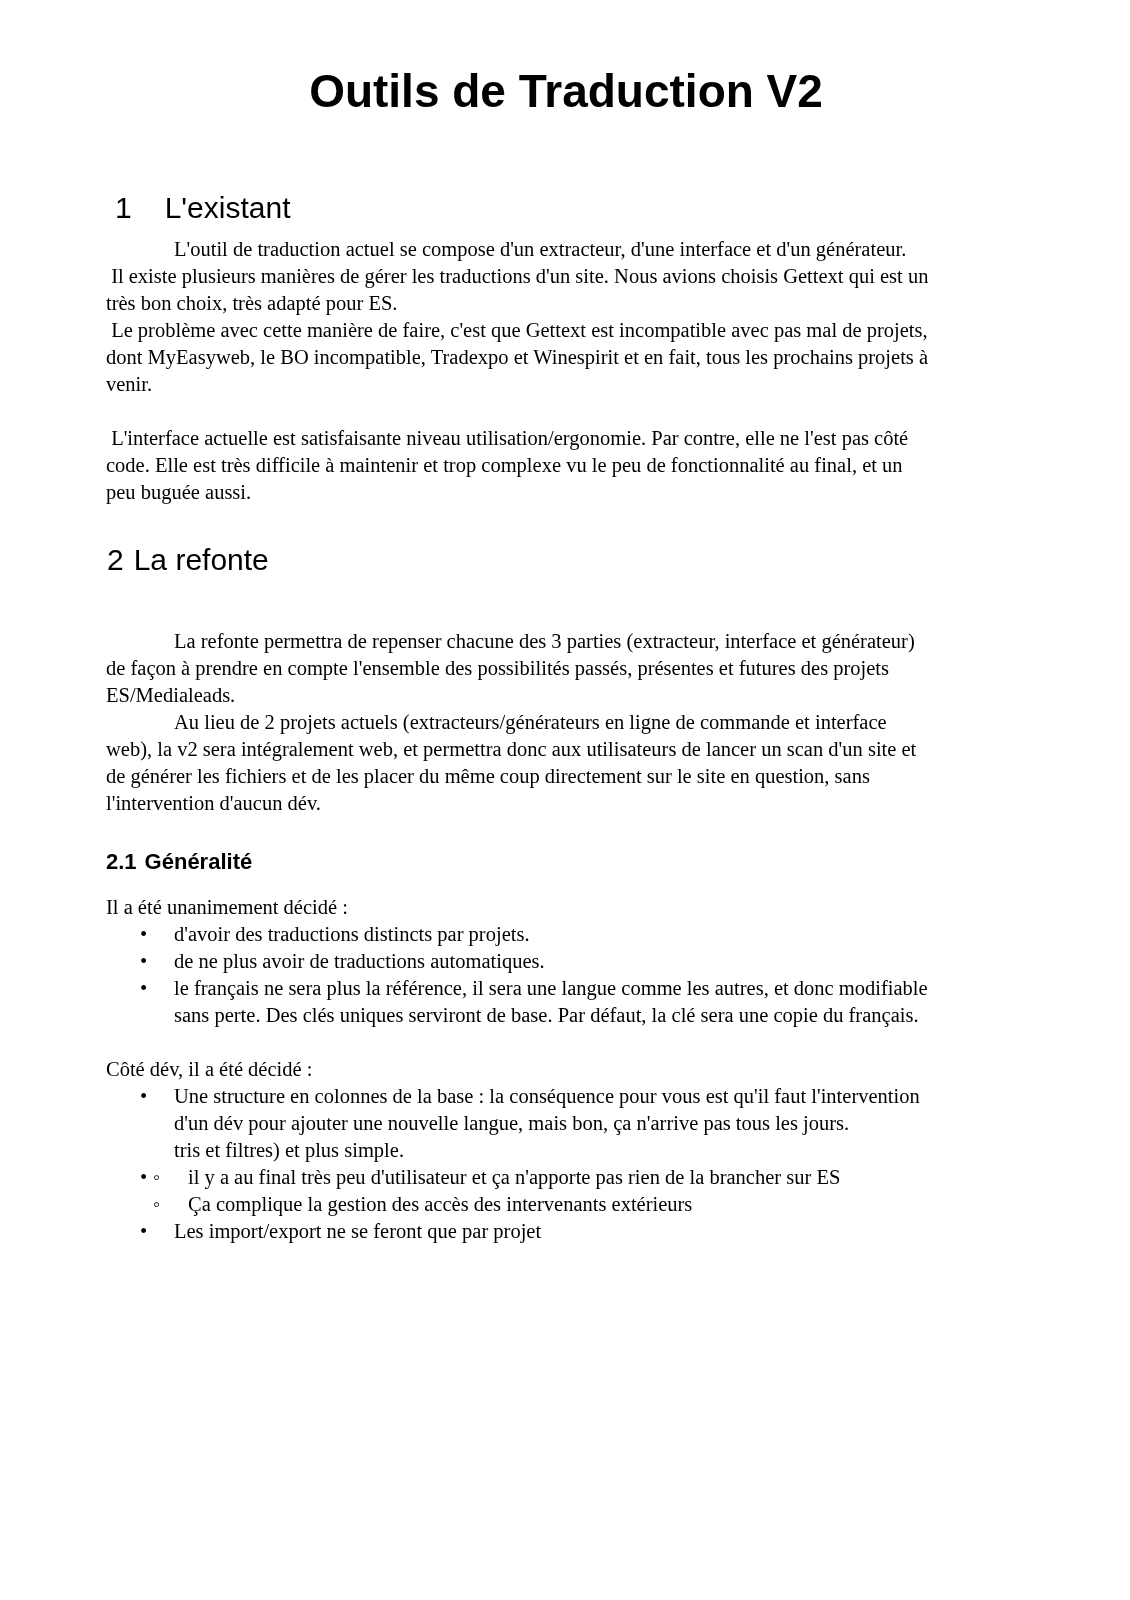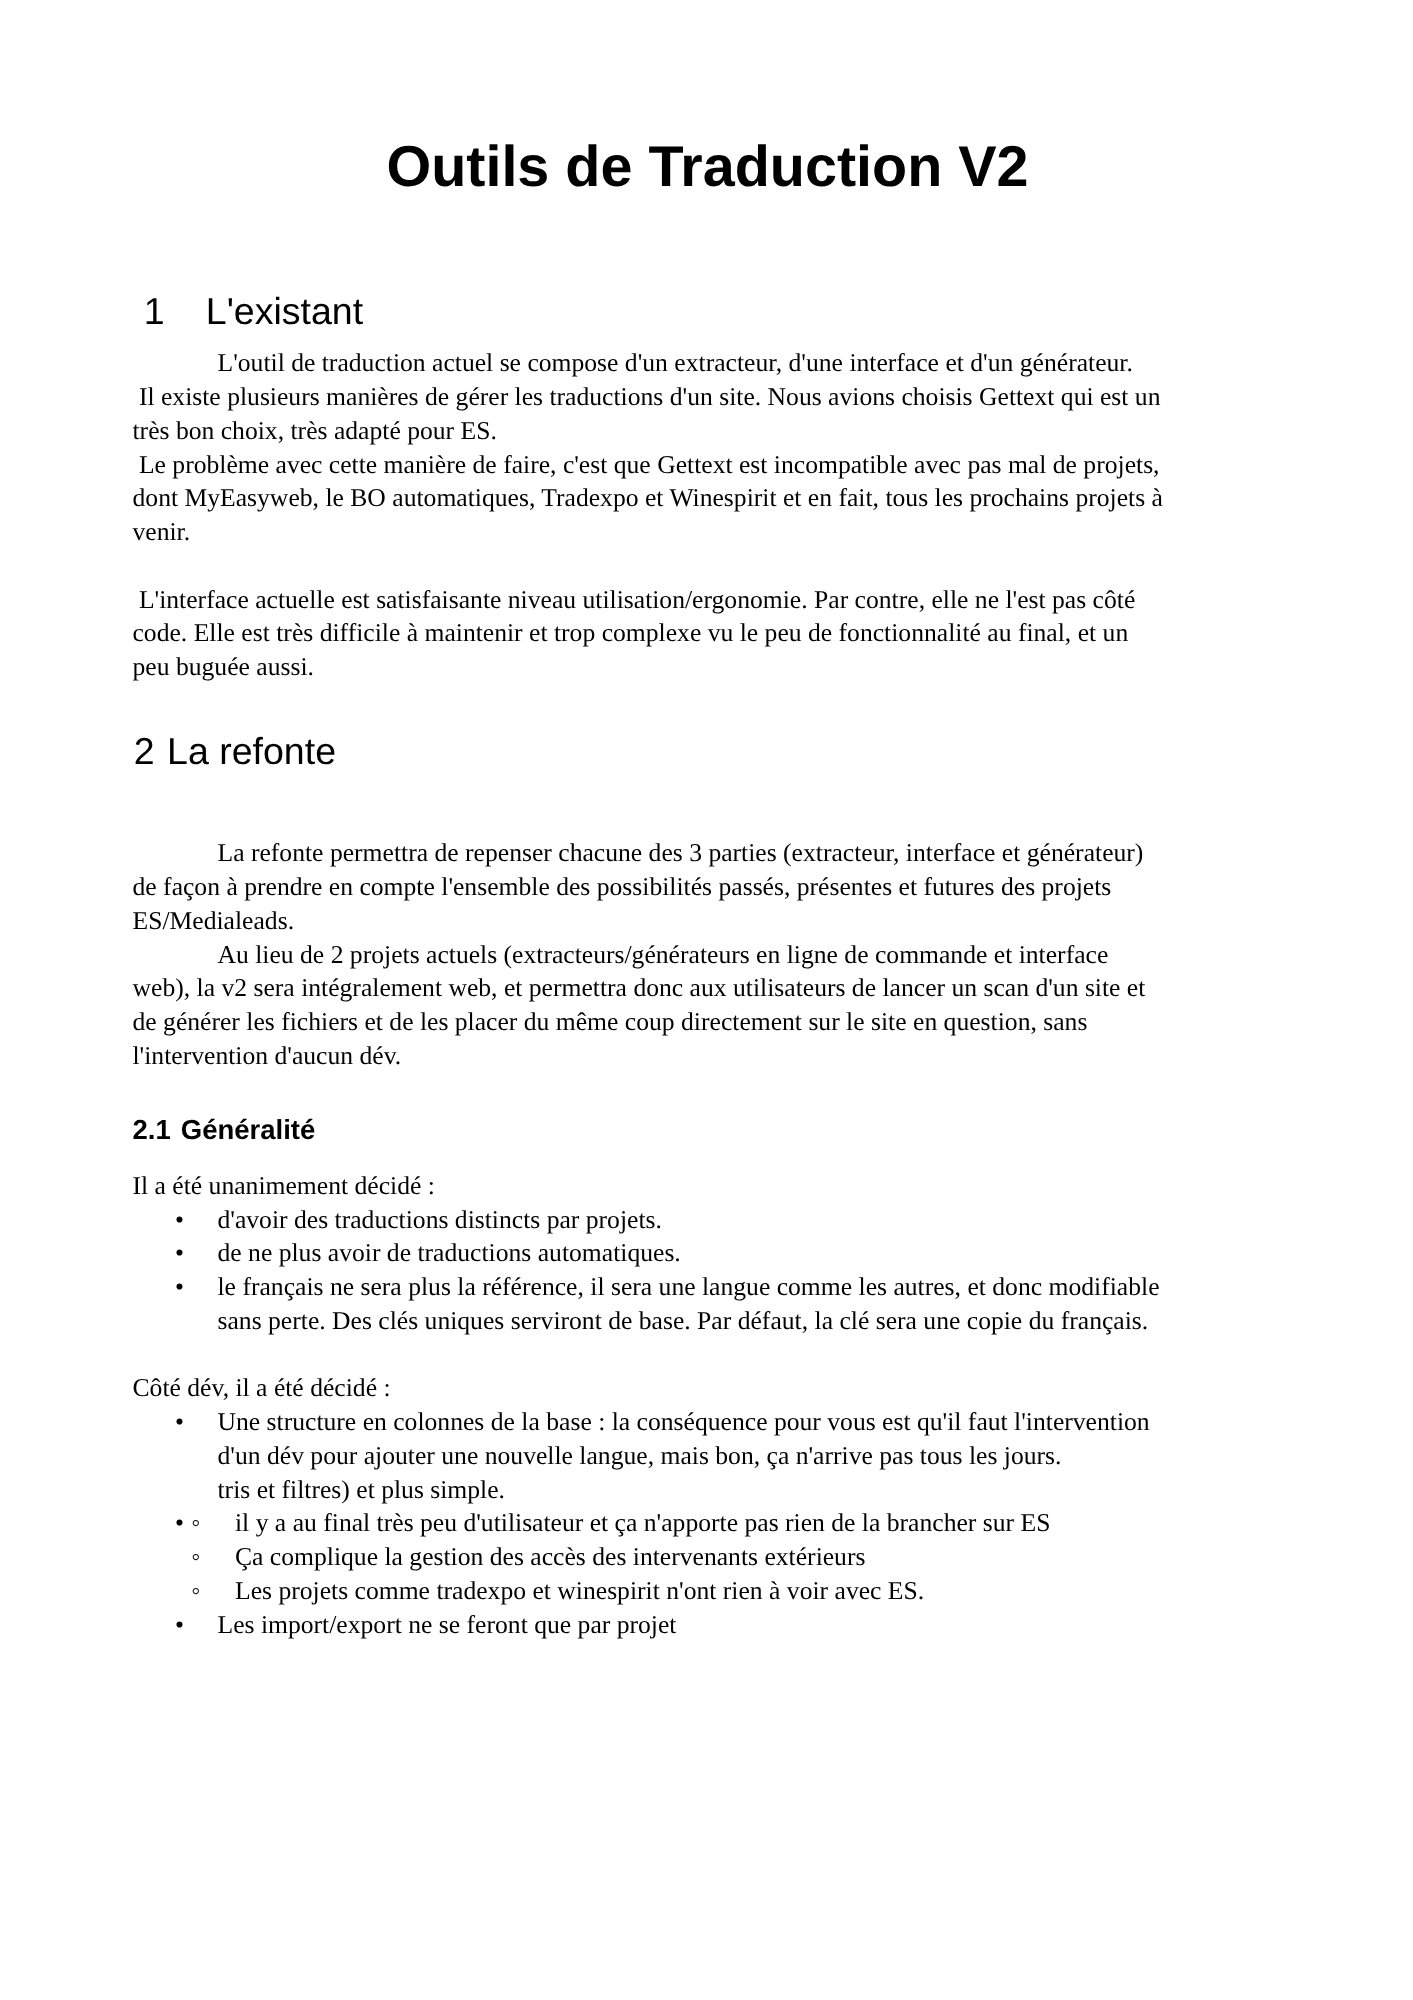--- a/index.html
+++ b/index.html
@@ -11,21 +11,21 @@
   .doc {
     width: 1130px; height: 1600px;
     padding: 0 104px 0 106px;
     font-family: "Liberation Serif", serif;
     font-size: 20.5px; line-height: 27px;
   }
   .title {
     font-family: "Liberation Sans", sans-serif;
     font-weight: bold; font-size: 46px; line-height: 54px;
     text-align: center;
-    margin-top: 106px;
+    margin-top: 64px;
   }
   .h1 {
     font-family: "Liberation Sans", sans-serif;
     font-weight: normal; font-size: 30px; line-height: 36px;
   }
   .h1-first { margin-top: 72px; margin-bottom: 10px; padding-left: 9px; }
   .h1-first .num { margin-right: 33px; }
   .h1-second { margin-top: 36px; margin-bottom: 50px; padding-left: 1px; }
   .h1-second .num { margin-right: 10px; }
   .h2 {
@@ -60,21 +60,21 @@
 
   <div class="h1 h1-first">
     <span class="num">1</span><span>L'existant</span>
   </div>
 
   <div class="para">
     <div class="line indent">L'outil de traduction actuel se compose d'un extracteur, d'une interface et d'un générateur.</div>
     <div class="line"> Il existe plusieurs manières de gérer les traductions d'un site. Nous avions choisis Gettext qui est un</div>
     <div class="line">très bon choix, très adapté pour ES.</div>
     <div class="line"> Le problème avec cette manière de faire, c'est que Gettext est incompatible avec pas mal de projets,</div>
-    <div class="line">dont MyEasyweb, le BO automatiques, Tradexpo et Winespirit et en fait, tous les prochains projets à</div>
+    <div class="line">dont MyEasyweb, le BO incompatible, Tradexpo et Winespirit et en fait, tous les prochains projets à</div>
     <div class="line">venir.</div>
   </div>
 
   <div class="spacer"></div>
 
   <div class="para">
     <div class="line"> L'interface actuelle est satisfaisante niveau utilisation/ergonomie. Par contre, elle ne l'est pas côté</div>
     <div class="line">code. Elle est très difficile à maintenir et trop complexe vu le peu de fonctionnalité au final, et un</div>
     <div class="line">peu buguée aussi.</div>
   </div>
@@ -126,23 +126,20 @@
       <div class="line">tris et filtres) et plus simple.</div>
     </li>
     <li>
       <ul class="l2">
         <li>
           <div class="line">il y a au final très peu d'utilisateur et ça n'apporte pas rien de la brancher sur ES</div>
         </li>
         <li>
           <div class="line">Ça complique la gestion des accès des intervenants extérieurs</div>
         </li>
-        <li>
-          <div class="line">Les projets comme tradexpo et winespirit n'ont rien à voir avec ES.</div>
-        </li>
       </ul>
     </li>
     <li>
       <div class="line">Les import/export ne se feront que par projet</div>
     </li>
   </ul>
 
 </div>
 
 </body></html>

